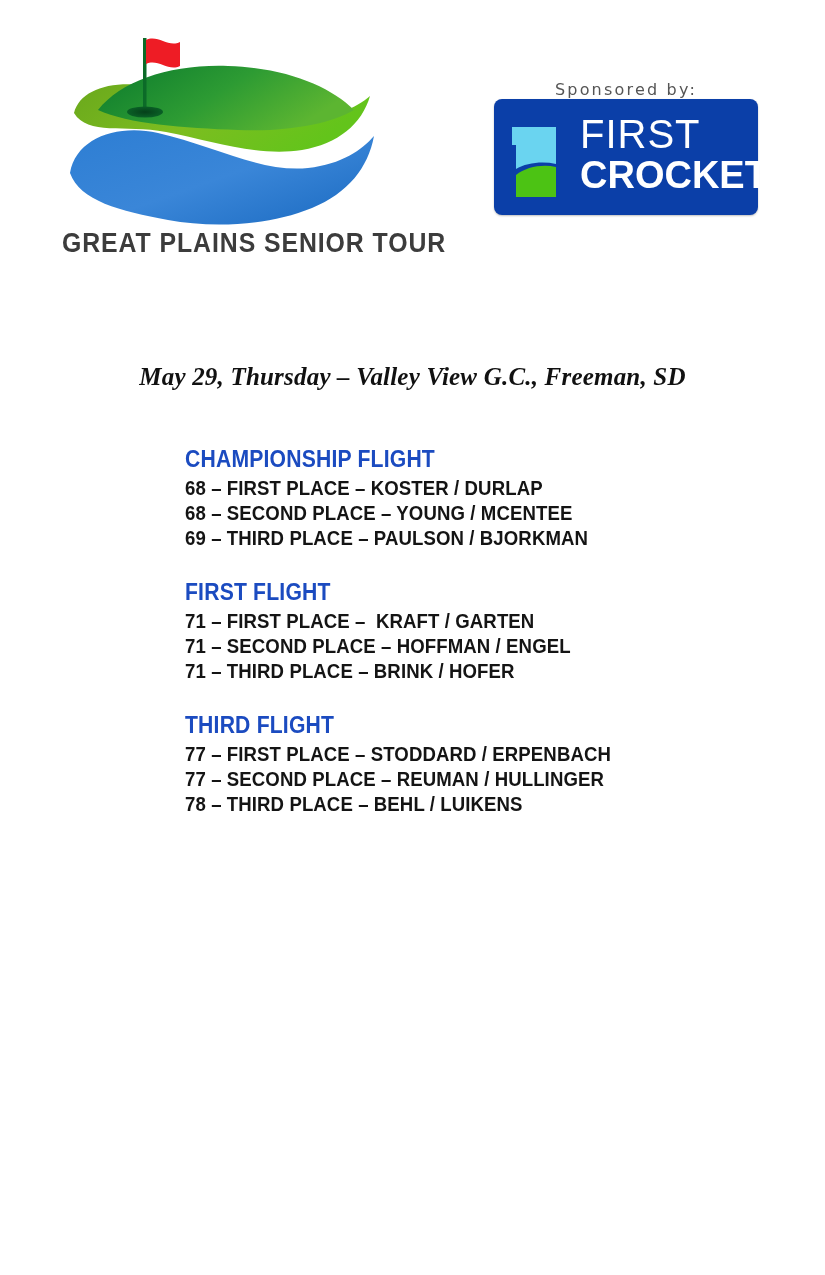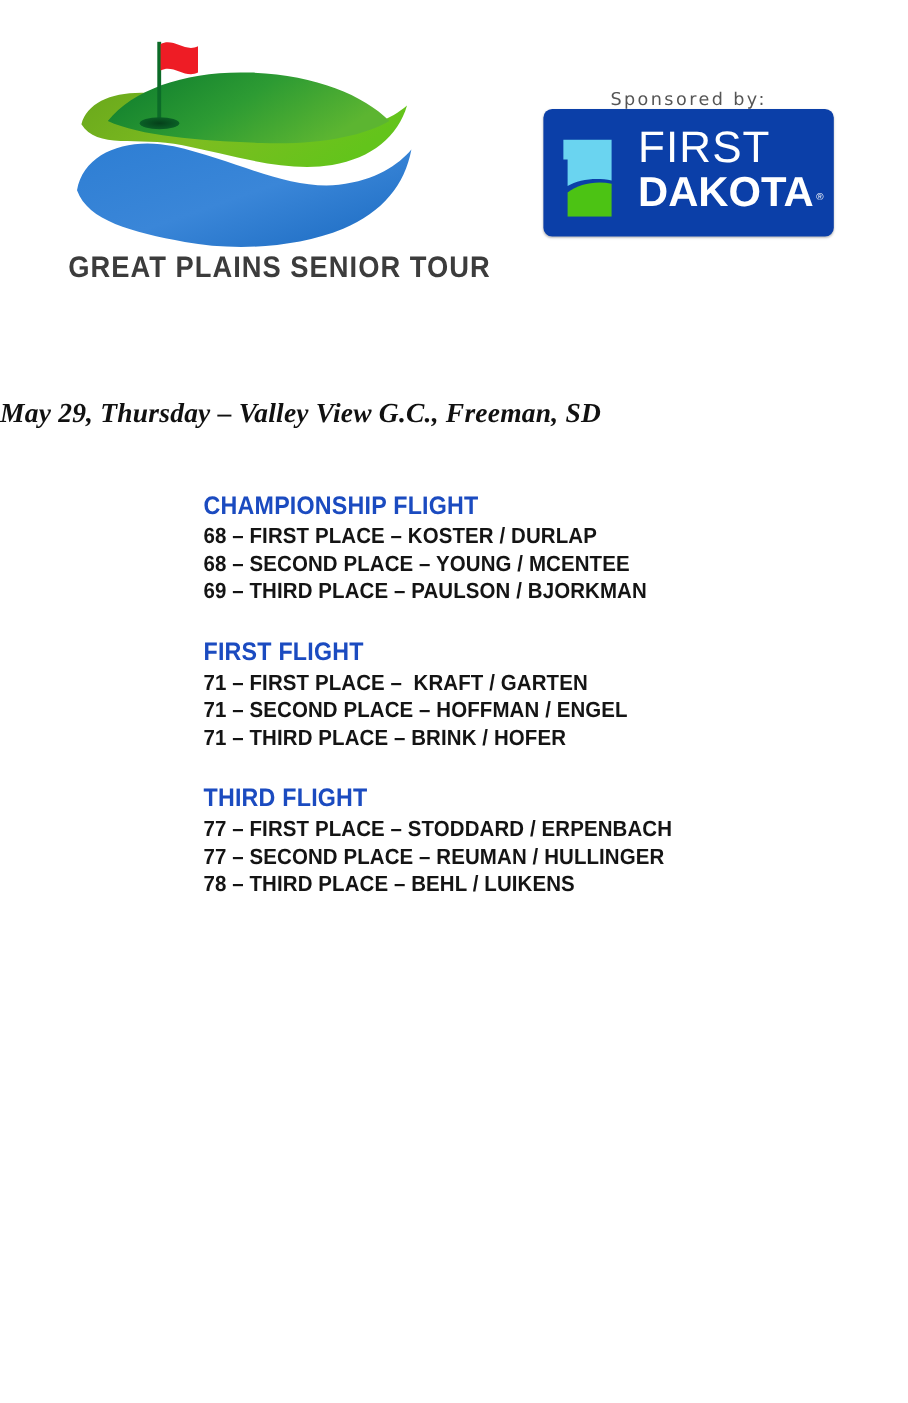--- a/index.html
+++ b/index.html
@@ -118,21 +118,21 @@
     font-weight: 400;
     color: #ffffff;
   }
 
   
   .date-line {
     position: absolute;
     top: 363px;
     left: 0;
     width: 825px;
-    text-align: left;
+    text-align: center;
     font-family: "Liberation Serif", "DejaVu Serif", serif;
     font-weight: 700;
     font-style: italic;
     font-size: 25px;
     color: #111111;
     letter-spacing: 0.2px;
   }
 
   
   .results {
@@ -225,21 +225,21 @@
         <svg viewBox="0 0 58 80" width="58" height="80" xmlns="http://www.w3.org/2000/svg">
 
           <path d="M0 10 H44 V47 C30 44 14 46 4 52 L4 28 H0 Z" fill="#6ad4f0"></path>
 
           <path d="M4 80 V58 C14 50 30 47 44 50 V80 Z" fill="#4cc314"></path>
         </svg>
       </div>
       <div class="fd-words">
         <div class="fd-first">FIRST</div>
         <div class="fd-dakota">
-          <span>DAKOTA</span><span class="fd-reg">®</span>
+          <span>CROCKET</span><span class="fd-reg">®</span>
         </div>
       </div>
     </div>
   </div>
 </div>
 
 <div class="date-line">May 29, Thursday – Valley View G.C., Freeman, SD</div>
 
 <div class="results">
 

